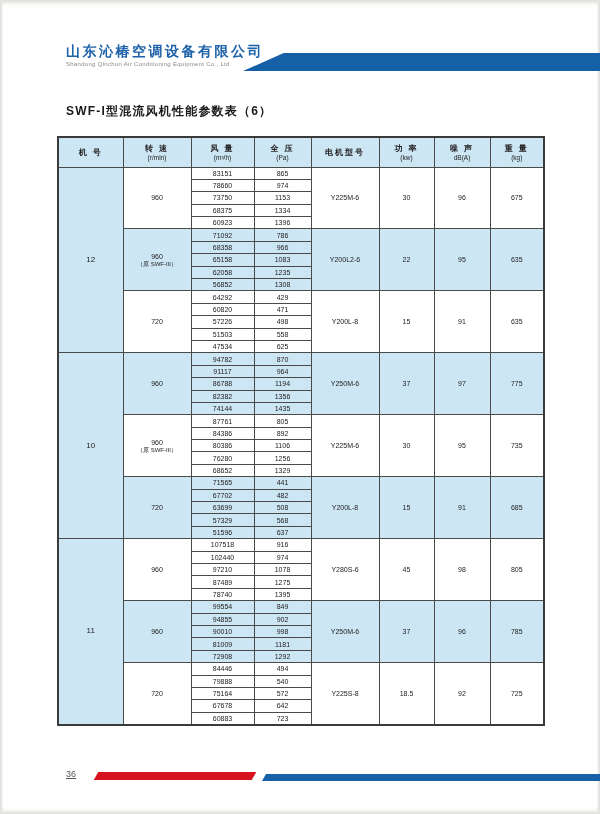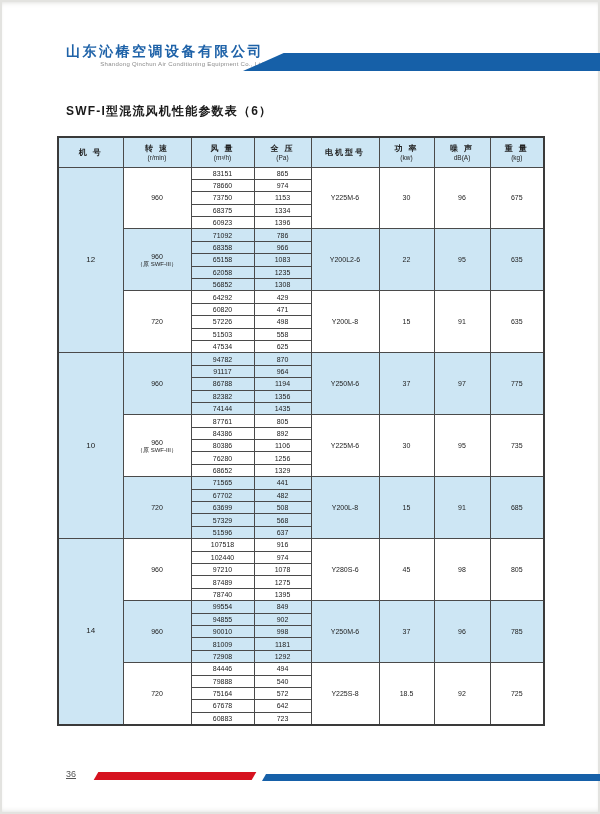--- a/index.html
+++ b/index.html
@@ -7,21 +7,21 @@
     width:600px;height:814px;position:relative;overflow:hidden;
     background:#ffffff;
     font-family:"Liberation Sans","DejaVu Sans",sans-serif;
     color:#222;
   }
   .scan-edge{
     position:absolute;inset:0;pointer-events:none;
     box-shadow:inset 0 0 0 2px #e3e3e0, inset 0 4px 6px -3px #c9c9c6, inset 0 -4px 6px -3px #cfcfcc;
   }
   
-  .brand{position:absolute;left:66px;top:44px;line-height:1.1;text-align:right;}
+  .brand{position:absolute;left:66px;top:44px;line-height:1.1;}
   .brand-cn{color:#1e62a8;font-weight:bold;font-size:14px;letter-spacing:2.5px;white-space:nowrap;}
   .brand-en{color:#8a8a8a;font-size:6px;margin-top:2px;letter-spacing:0.3px;white-space:nowrap;}
   .ribbon{
     position:absolute;left:243px;top:53px;width:370px;height:18px;
     background:var(--accent-blue,#1660a8);
     clip-path:polygon(11% 0,100% 0,100% 100%,0 100%);
   }
   
   .doc-title{position:absolute;left:66px;top:103px;font-size:12px;font-weight:bold;color:#1a1a1a;letter-spacing:1.2px;}
   
@@ -274,21 +274,21 @@
       </tr>
       <tr>
         <td class="flow-cell shaded">57329</td>
         <td class="pressure-cell shaded">568</td>
       </tr>
       <tr>
         <td class="flow-cell shaded">51596</td>
         <td class="pressure-cell shaded">637</td>
       </tr>
       <tr>
-        <td class="size-cell" rowspan="15">14</td>
+        <td class="size-cell" rowspan="15">11</td>
         <td class="speed-cell" rowspan="5">
           <div class="speed-main">960</div>
         </td>
         <td class="flow-cell">107518</td>
         <td class="pressure-cell">916</td>
         <td class="motor-cell" rowspan="5">Y280S-6</td>
         <td class="power-cell" rowspan="5">45</td>
         <td class="noise-cell" rowspan="5">98</td>
         <td class="weight-cell" rowspan="5">805</td>
       </tr>

